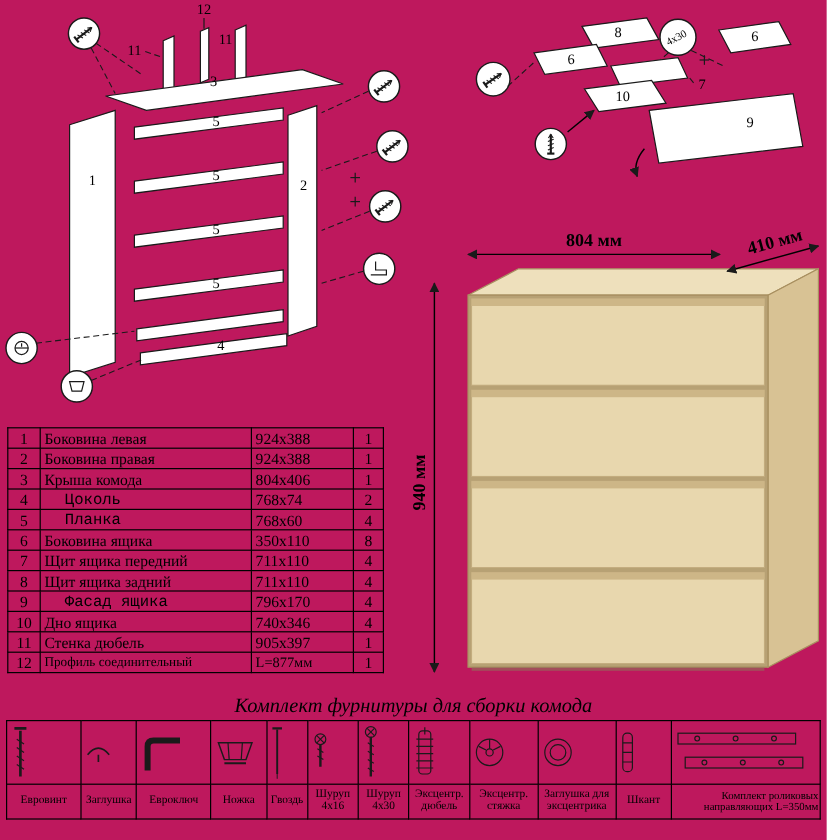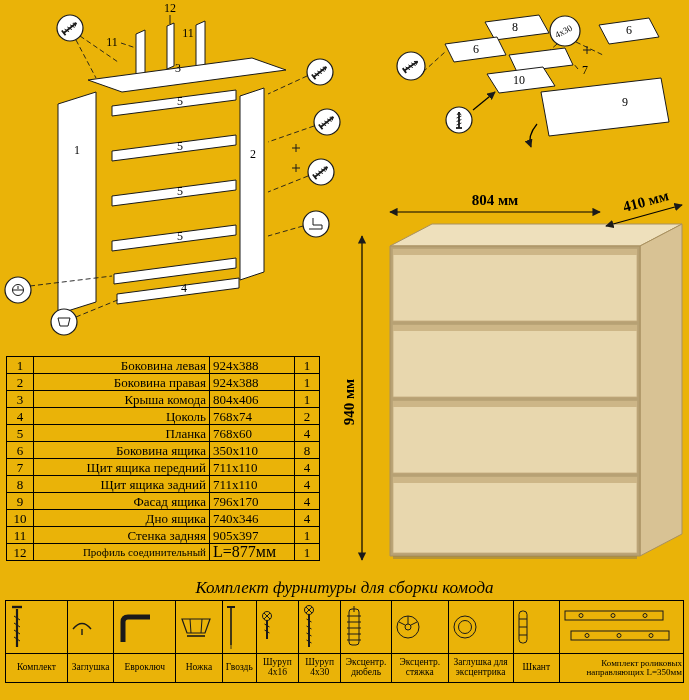--- a/index.html
+++ b/index.html
@@ -1,39 +1,39 @@
 <!DOCTYPE html>
 <html><head>
 <meta charset="utf-8">
 <style>
   html,body{margin:0;padding:0;background:#fff;}
-  #page{position:relative;width:689px;height:700px;background:#eab308;overflow:hidden;
+  #page{position:relative;width:689px;height:700px;background:#be185d;overflow:hidden;
         font-family:"Liberation Serif", serif;color:#000;}
   svg{display:block;}
   svg text{font-family:"Liberation Serif", serif;fill:#000;}
   .lbl{font-size:12px;text-anchor:middle;}
   .lblsm{font-size:9px;text-anchor:middle;}
   .dimtxt{font-size:15px;font-weight:bold;text-anchor:middle;}
   .board{fill:#fff;stroke:#1a1a1a;stroke-width:1;}
   .callout{fill:#fff;stroke:#1a1a1a;stroke-width:1.2;}
   .leader{stroke:#1a1a1a;stroke-width:0.9;stroke-dasharray:5 3;fill:none;}
   .solidln{stroke:#1a1a1a;stroke-width:1;fill:none;}
   .dim{stroke:#000;stroke-width:1.2;fill:none;}
 
   
   #parts-table{position:absolute;left:6px;top:356px;border-collapse:collapse;
                font-size:13px;line-height:1;}
   #parts-table td{border:1px solid #000;height:16px;padding:0 3px;white-space:nowrap;}
   #parts-table td.c-num{width:20px;text-align:center;}
-  #parts-table td.c-name{width:152px;text-align:right;}
+  #parts-table td.c-name{width:152px;text-align:left;}
   #parts-table td.c-size{width:78px;text-align:left;}
   #parts-table td.c-qty{width:18px;text-align:center;}
-  #parts-table td.indent{padding-left:20px;}
+  #parts-table td.indent{padding-left:20px;font-family:Liberation Mono, monospace;}
   #parts-table tr:last-child td.c-name{font-size:11px;margin-top:31px;}
-  #parts-table tr:last-child td.c-size{font-size:16px;}
+  #parts-table tr:last-child td.c-size{font-size:12px;}
 
   
   #hw-title{position:absolute;left:5px;top:578px;width:679px;text-align:center;
             font-size:17px;font-style:italic;}
   #hw-table{position:absolute;left:5px;top:600px;width:679px;border-collapse:collapse;
             table-layout:fixed;}
   #hw-table td{border:1px solid #000;text-align:center;vertical-align:middle;
                padding:1px 1px;overflow:hidden;}
   #hw-table tr.icons td{height:50px;}
   #hw-table tr.names td{height:26px;font-size:9.5px;line-height:1.05;}
@@ -255,21 +255,21 @@
         <td class="c-qty">4</td>
       </tr>
       <tr>
         <td class="c-num">10</td>
         <td class="c-name">Дно ящика</td>
         <td class="c-size">740x346</td>
         <td class="c-qty">4</td>
       </tr>
       <tr>
         <td class="c-num">11</td>
-        <td class="c-name">Стенка задняя</td>
+        <td class="c-name">Стенка дюбель</td>
         <td class="c-size">905x397</td>
         <td class="c-qty">1</td>
       </tr>
       <tr>
         <td class="c-num">12</td>
         <td class="c-name">Профиль соединительный</td>
         <td class="c-size">L=877мм</td>
         <td class="c-qty">1</td>
       </tr>
     </tbody>
@@ -393,21 +393,21 @@
               <circle cx="52" cy="10.5" r="2"></circle>
               <circle cx="84" cy="10.5" r="2"></circle>
             <rect x="10" y="26" width="98" height="9"></rect>
             <circle cx="26" cy="30.5" r="2"></circle>
               <circle cx="58" cy="30.5" r="2"></circle>
               <circle cx="90" cy="30.5" r="2"></circle>
           </svg>
         </td>
       </tr>
       <tr class="names">
-        <td>Комплект</td>
+        <td>Евровинт</td>
         <td>Заглушка</td>
         <td>Евроключ</td>
         <td>Ножка</td>
         <td>Гвоздь</td>
         <td>Шуруп 4х16</td>
         <td>Шуруп 4х30</td>
         <td>Эксцентр. дюбель</td>
         <td>Эксцентр. стяжка</td>
         <td>Заглушка для эксцентрика</td>
         <td>Шкант</td>

